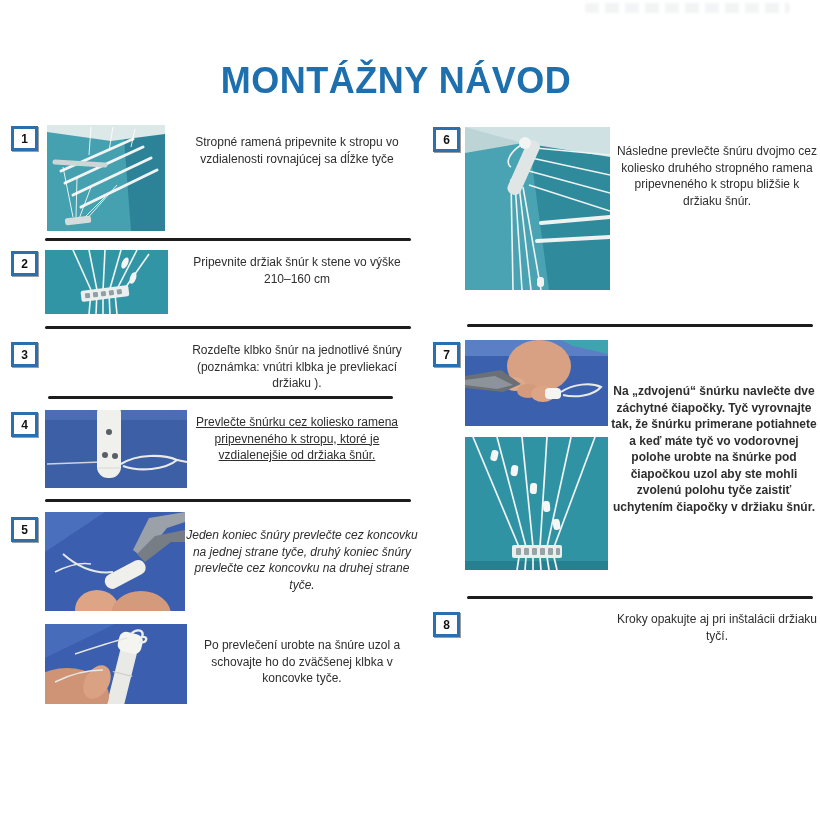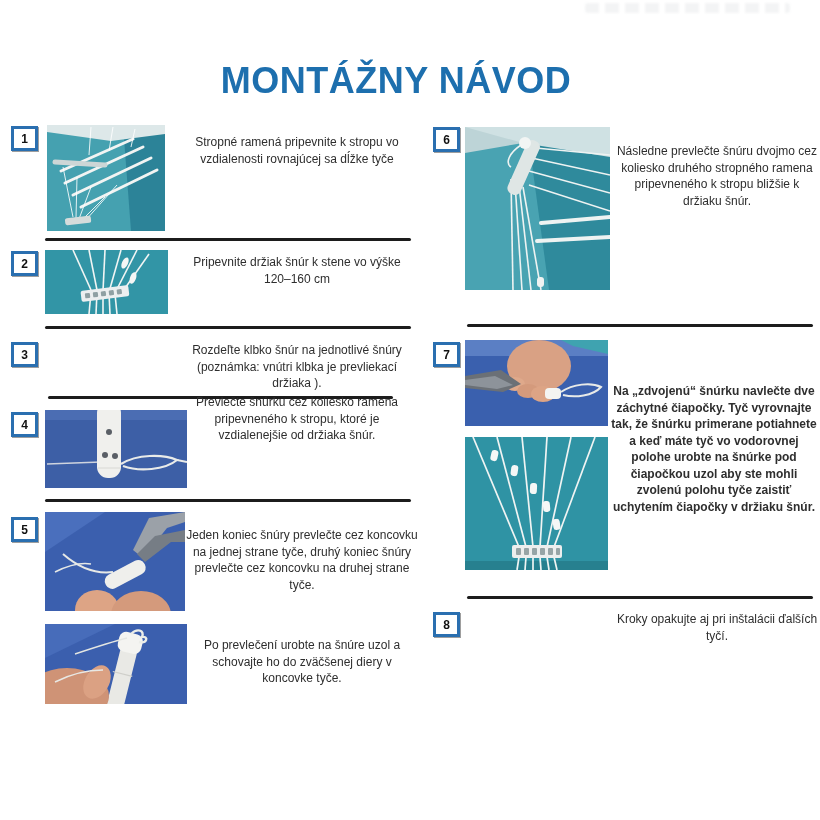--- a/index.html
+++ b/index.html
@@ -129,86 +129,86 @@
         <g fill="#8fa0a3">
           <rect x="40" y="41" width="5" height="5" rx="1"></rect>
           <rect x="48" y="41" width="5" height="5" rx="1"></rect>
           <rect x="56" y="41" width="5" height="5" rx="1"></rect>
           <rect x="64" y="41" width="5" height="5" rx="1"></rect>
           <rect x="72" y="41" width="5" height="5" rx="1"></rect>
         </g>
       </g>
     </svg>
   </div>
-  <div class="steptext" style="left:183px; top:254px; width:228px;">Pripevnite držiak šnúr k stene vo výške 120–160 cm</div>
+  <div class="steptext" style="left:183px; top:254px; width:228px;">Pripevnite držiak šnúr k stene vo výške 210–160 cm</div>
   <div class="sep" style="left:45px; top:326px; width:366px;"></div>
 
   <div class="stepnum" style="left:11px; top:342px;">
     <span>3</span>
   </div>
-  <div class="steptext" style="left:183px; top:342px; width:228px;">Rozdeľte klbko šnúr  na jednotlivé šnúry (poznámka: vnútri klbka je prevliekací držiaka ).</div>
+  <div class="steptext" style="left:183px; top:342px; width:228px;">Rozdeľte klbko šnúr  na jednotlivé šnúry (poznámka: vnútri klbka je prevliekací držiaku ).</div>
   <div class="sep" style="left:48px; top:396px; width:345px;"></div>
 
   <div class="stepnum" style="left:11px; top:412px;">
     <span>4</span>
   </div>
   <div class="photo" style="left:45px; top:410px; width:142px; height:78px;">
     <svg width="142" height="78" viewBox="0 0 142 78">
       <rect width="142" height="78" fill="#3d5fa6"></rect>
       <rect width="142" height="10" fill="#4b6db3"></rect>
       <line x1="2" y1="54" x2="56" y2="52" stroke="#cfd4de" stroke-width="1.4"></line>
       <rect x="52" y="-8" width="24" height="76" rx="11" fill="#f0f0ed"></rect>
       <line x1="53" y1="58" x2="75" y2="58" stroke="#d8d8d4" stroke-width="1"></line>
       <circle cx="64" cy="22" r="3" fill="#5a5f66"></circle>
       <circle cx="60" cy="45" r="3" fill="#5a5f66"></circle>
       <circle cx="70" cy="46" r="3" fill="#5a5f66"></circle>
       <path d="M76,54 C 92,44 118,44 132,50 C 120,60 94,62 78,56" fill="none" stroke="#e9ebe9" stroke-width="2.2"></path>
       <path d="M132,50 L 142,52" fill="none" stroke="#e9ebe9" stroke-width="2"></path>
     </svg>
   </div>
-  <div class="steptext" style="left:183px; top:394px; width:228px;">Prevlečte šnúrku cez koliesko ramena pripevneného k stropu, ktoré je vzdialenejšie od držiaka šnúr.</div>
+  <div class="steptext" style="left:183px; top:414px; width:228px;text-decoration:underline;">Prevlečte šnúrku cez koliesko ramena pripevneného k stropu, ktoré je vzdialenejšie od držiaka šnúr.</div>
   <div class="sep" style="left:45px; top:499px; width:366px;"></div>
 
   <div class="stepnum" style="left:11px; top:517px;">
     <span>5</span>
   </div>
   <div class="photo" style="left:45px; top:512px; width:140px; height:99px;">
     <svg width="140" height="99" viewBox="0 0 140 99">
       <rect width="140" height="99" fill="#3b5fae"></rect>
       <polygon points="0,0 60,0 0,40" fill="#4a6fbd"></polygon>
       <polygon points="140,0 104,6 88,38 98,46 122,16 140,10" fill="#9ba1a8"></polygon>
       <polygon points="140,18 110,24 92,42 100,50 126,30 140,30" fill="#767d85"></polygon>
       <g transform="rotate(-28 80 62)">
         <rect x="58" y="55" width="44" height="15" rx="7" fill="#efefec"></rect>
       </g>
       <path d="M18,42 C 34,56 52,62 68,60" fill="none" stroke="#e6e8e6" stroke-width="2"></path>
       <path d="M10,60 C 22,54 34,50 46,52" fill="none" stroke="#e6e8e6" stroke-width="1.6"></path>
       <ellipse cx="52" cy="98" rx="22" ry="20" fill="#dda485"></ellipse>
       <ellipse cx="96" cy="103" rx="30" ry="24" fill="#d49a7c"></ellipse>
     </svg>
   </div>
-  <div class="steptext" style="left:186px; top:527px; width:232px;">Jeden koniec šnúry prevlečte cez koncovku na jednej strane tyče, druhý koniec šnúry prevlečte cez koncovku na druhej strane tyče.</div>
+  <div class="steptext" style="left:186px; top:527px; width:232px;font-style:italic;">Jeden koniec šnúry prevlečte cez koncovku na jednej strane tyče, druhý koniec šnúry prevlečte cez koncovku na druhej strane tyče.</div>
 
   <div class="photo" style="left:45px; top:624px; width:142px; height:80px;">
     <svg width="142" height="80" viewBox="0 0 142 80">
       <rect width="142" height="80" fill="#3b5fae"></rect>
       <polygon points="0,0 70,0 0,34" fill="#476cba"></polygon>
       <g transform="rotate(14 78 48)">
         <rect x="70" y="22" width="17" height="70" rx="6" fill="#e9e9e5"></rect>
         <rect x="66" y="8" width="24" height="20" rx="7" fill="#f4f4f1"></rect>
         <line x1="68" y1="50" x2="88" y2="50" stroke="#cfcfca" stroke-width="1.2"></line>
       </g>
       <path d="M86,10 C 92,4 100,6 97,13 C 104,12 102,20 94,18" fill="none" stroke="#eceee9" stroke-width="2.4"></path>
       <path d="M30,30 C 48,24 66,18 82,14" fill="none" stroke="#e4e6e2" stroke-width="1.4"></path>
       <ellipse cx="22" cy="72" rx="42" ry="28" fill="#cf9376"></ellipse>
       <ellipse cx="52" cy="58" rx="12" ry="18" fill="#dba183" transform="rotate(30 52 58)"></ellipse>
       <path d="M10,58 C 26,50 40,46 58,46" fill="none" stroke="#e8e8e4" stroke-width="1.4"></path>
     </svg>
   </div>
-  <div class="steptext" style="left:188px; top:637px; width:228px;">Po prevlečení urobte na šnúre uzol a schovajte ho do zväčšenej diery v koncovke tyče.</div>
+  <div class="steptext" style="left:188px; top:637px; width:228px;">Po prevlečení urobte na šnúre uzol a schovajte ho do zväčšenej klbka v koncovke tyče.</div>
 
   <div class="stepnum" style="left:433px; top:127px;">
     <span>6</span>
   </div>
   <div class="photo" style="left:465px; top:127px; width:145px; height:163px;">
     <svg width="145" height="163" viewBox="0 0 145 163">
       <rect width="145" height="163" fill="#49a3b2"></rect>
       <polygon points="62,0 145,0 145,163 84,163" fill="#2f8a9c"></polygon>
       <polygon points="0,0 145,0 145,30 58,16 0,10" fill="#cfe1e3"></polygon>
       <polygon points="0,0 58,16 0,26" fill="#bdd4d7"></polygon>
@@ -290,15 +290,15 @@
         <rect x="91" y="111" width="4" height="7" rx="1"></rect>
       </g>
     </svg>
   </div>
   <div class="steptext" style="left:610px; top:383px; width:208px;font-weight:bold;">Na „zdvojenú“ šnúrku navlečte dve záchytné čiapočky. Tyč vyrovnajte tak, že šnúrku primerane potiahnete a keď máte tyč vo vodorovnej polohe urobte na šnúrke pod čiapočkou uzol aby ste mohli zvolenú polohu tyče zaistiť uchytením čiapočky v držiaku šnúr.</div>
   <div class="sep" style="left:467px; top:596px; width:346px;"></div>
 
   <div class="stepnum" style="left:433px; top:612px;">
     <span>8</span>
   </div>
-  <div class="steptext" style="left:616px; top:611px; width:202px;">Kroky opakujte aj pri inštalácii ďalších tyčí.</div>
+  <div class="steptext" style="left:616px; top:611px; width:202px;">Kroky opakujte aj pri inštalácii držiaku tyčí.</div>
 
 </div>
 
 </body></html>

